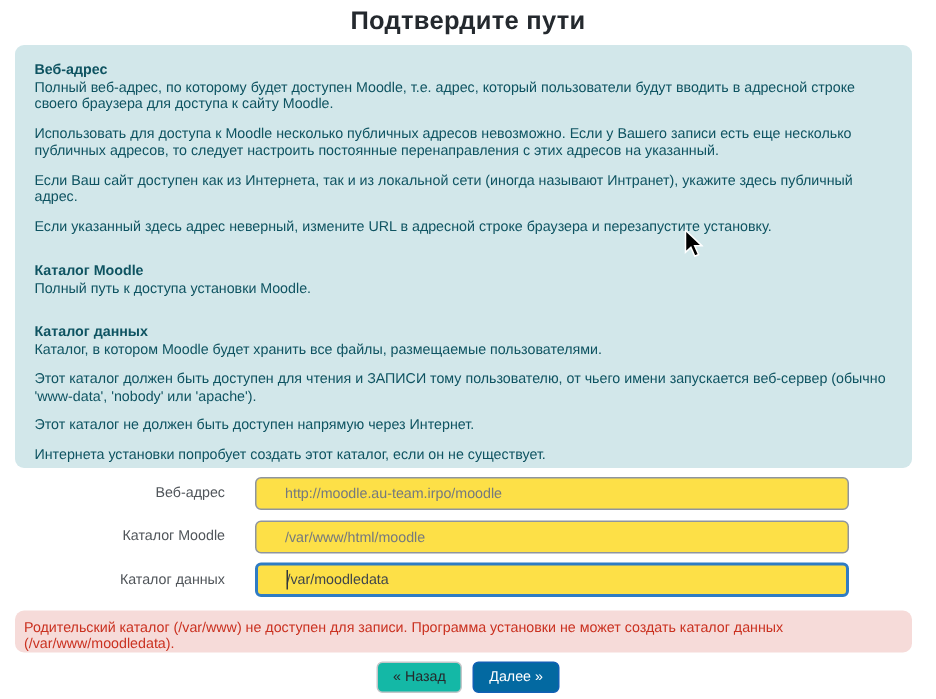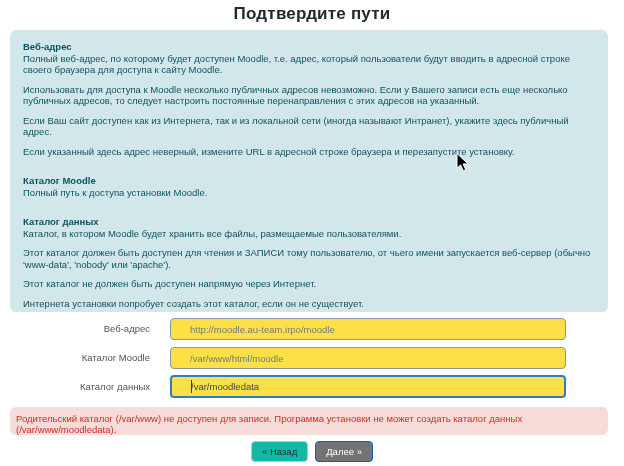--- a/index.html
+++ b/index.html
@@ -46,21 +46,21 @@
   .button-row{
     position:absolute;left:0;top:441px;width:100%;
     display:flex;justify-content:center;gap:7px;
   }
   .btn{
     font-family:"Liberation Sans", sans-serif;font-size:9.5px;
     border-radius:4px;padding:4px 10px;height:21px;box-sizing:border-box;
     cursor:pointer;line-height:11px;
   }
   .btn-back{background:#14b8a6;border:1px solid #c3c6c9;color:#26292c;}
-  .btn-next{background:#737373;border:1px solid #1160b5;color:#ffffff;}
+  .btn-next{background:#0369a1;border:1px solid #1160b5;color:#ffffff;}
   .mouse-cursor{position:absolute;left:456px;top:153px;width:13px;height:19px;pointer-events:none;}
 </style>
 </head>
 <body>
 
 <div class="canvas">
 
   <div class="page-title">Подтвердите пути</div>
 
   <div class="info-box">

